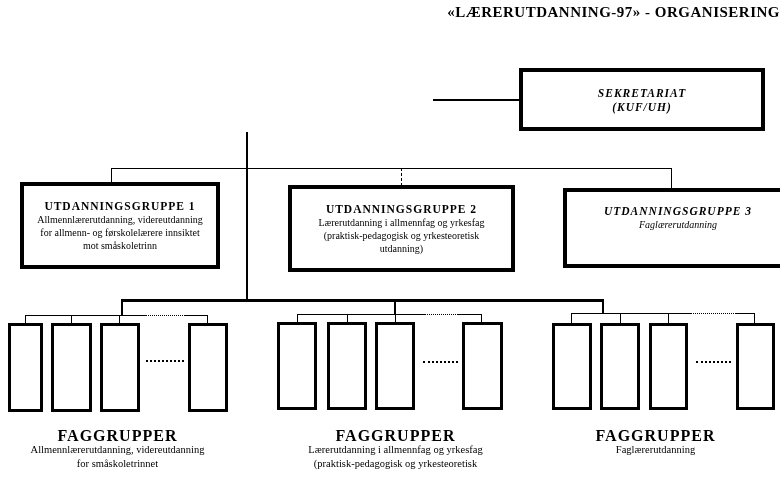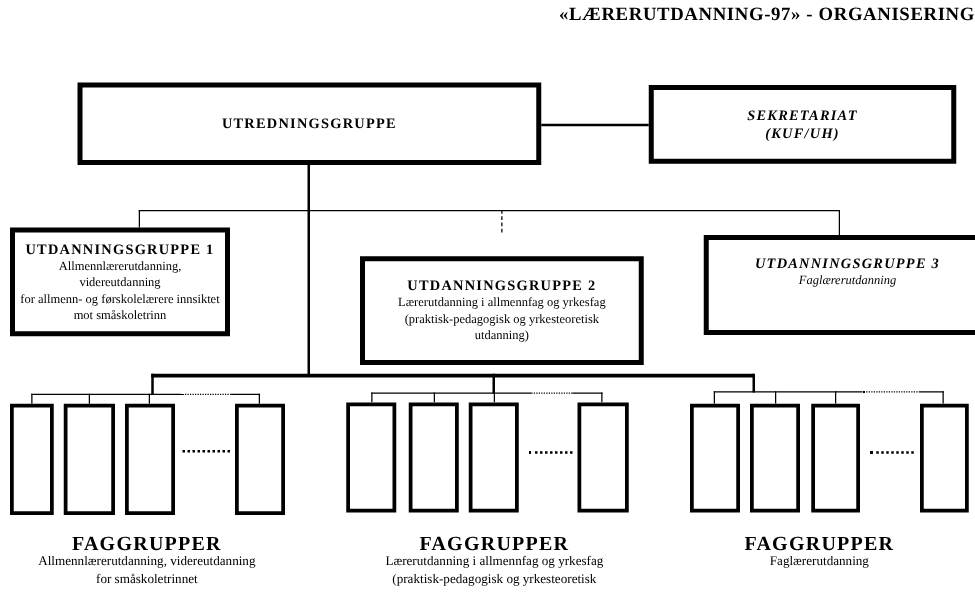--- a/index.html
+++ b/index.html
@@ -29,46 +29,43 @@
   .faglabel .ft{font-size:16px;font-weight:bold;letter-spacing:1px;line-height:15px;}
   .faglabel .fl{font-size:10.5px;line-height:14px;}
 </style>
 </head>
 <body>
 
 <div class="wrap">
 
   <div class="title">«LÆRERUTDANNING-97» - ORGANISERING</div>
 
-  <div class="box" style="left:62px;top:66px;width:371px;height:66px;">
-    <div class="bt">UTREDNINGSGRUPPE</div>
-  </div>
 
   <div class="box" style="left:519px;top:68px;width:246px;height:63px;font-style:italic;">
     <div class="bt">SEKRETARIAT</div>
     <div class="bt">(KUF/UH)</div>
   </div>
 
   <div class="ln" style="left:433px;top:99px;width:86px;height:2px;"></div>
 
   <div class="ln" style="left:246px;top:132px;width:2px;height:169px;"></div>
 
   <div class="ln" style="left:111px;top:168px;width:561px;height:1px;"></div>
   <div class="ln" style="left:111px;top:168px;width:1px;height:15px;"></div>
   <div class="lndash" style="left:401px;top:168px;height:18px;"></div>
   <div class="ln" style="left:671px;top:168px;width:1px;height:21px;"></div>
 
-  <div class="box" style="left:8px;top:182px;width:176px;height:87px;padding:2px;">
+  <div class="box" style="left:20px;top:182px;width:200px;height:87px;padding:2px;">
     <div class="bt">UTDANNINGSGRUPPE 1</div>
     <div class="bl">Allmennlærerutdanning, videreutdanning</div>
     <div class="bl">for allmenn- og førskolelærere innsiktet</div>
     <div class="bl">mot småskoletrinn</div>
   </div>
 
-  <div class="box" style="left:288px;top:185px;width:227px;height:87px;padding:18px;margin-top:20px;">
+  <div class="box" style="left:288px;top:185px;width:227px;height:87px;padding:18px;">
     <div class="bt">UTDANNINGSGRUPPE 2</div>
     <div class="bl">Lærerutdanning i allmennfag og yrkesfag</div>
     <div class="bl">(praktisk-pedagogisk og yrkesteoretisk</div>
     <div class="bl">utdanning)</div>
   </div>
 
   <div class="box" style="left:563px;top:188px;width:230px;height:80px;justify-content:flex-start;padding-top:12px;font-style:italic;">
     <div class="bt">UTDANNINGSGRUPPE 3</div>
     <div class="bl">Faglærerutdanning</div>
   </div>

